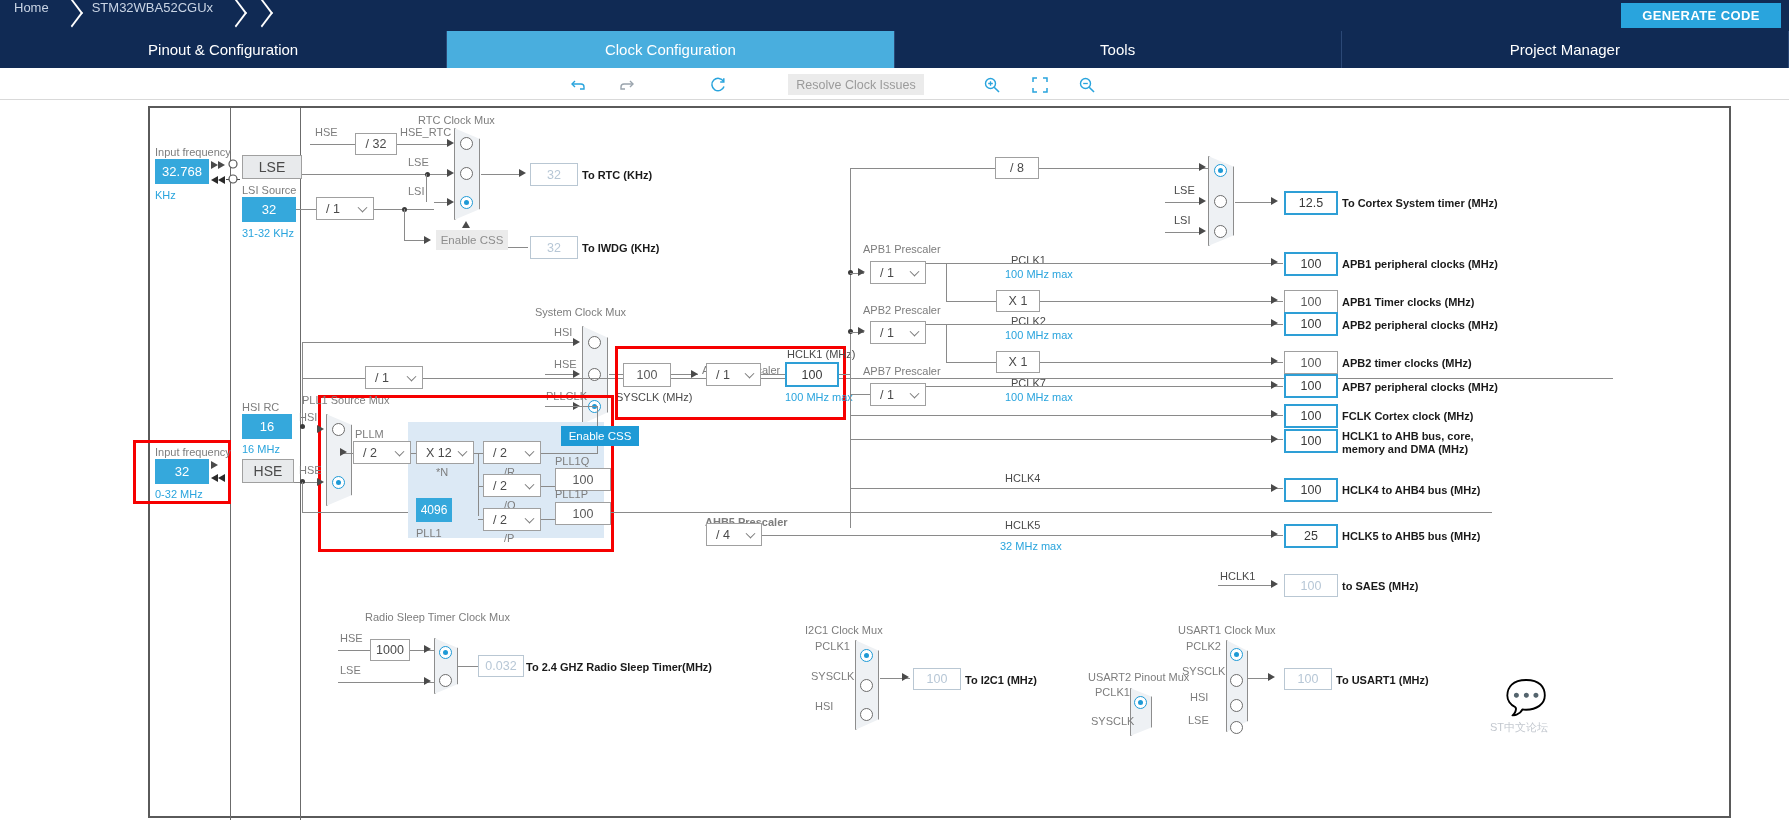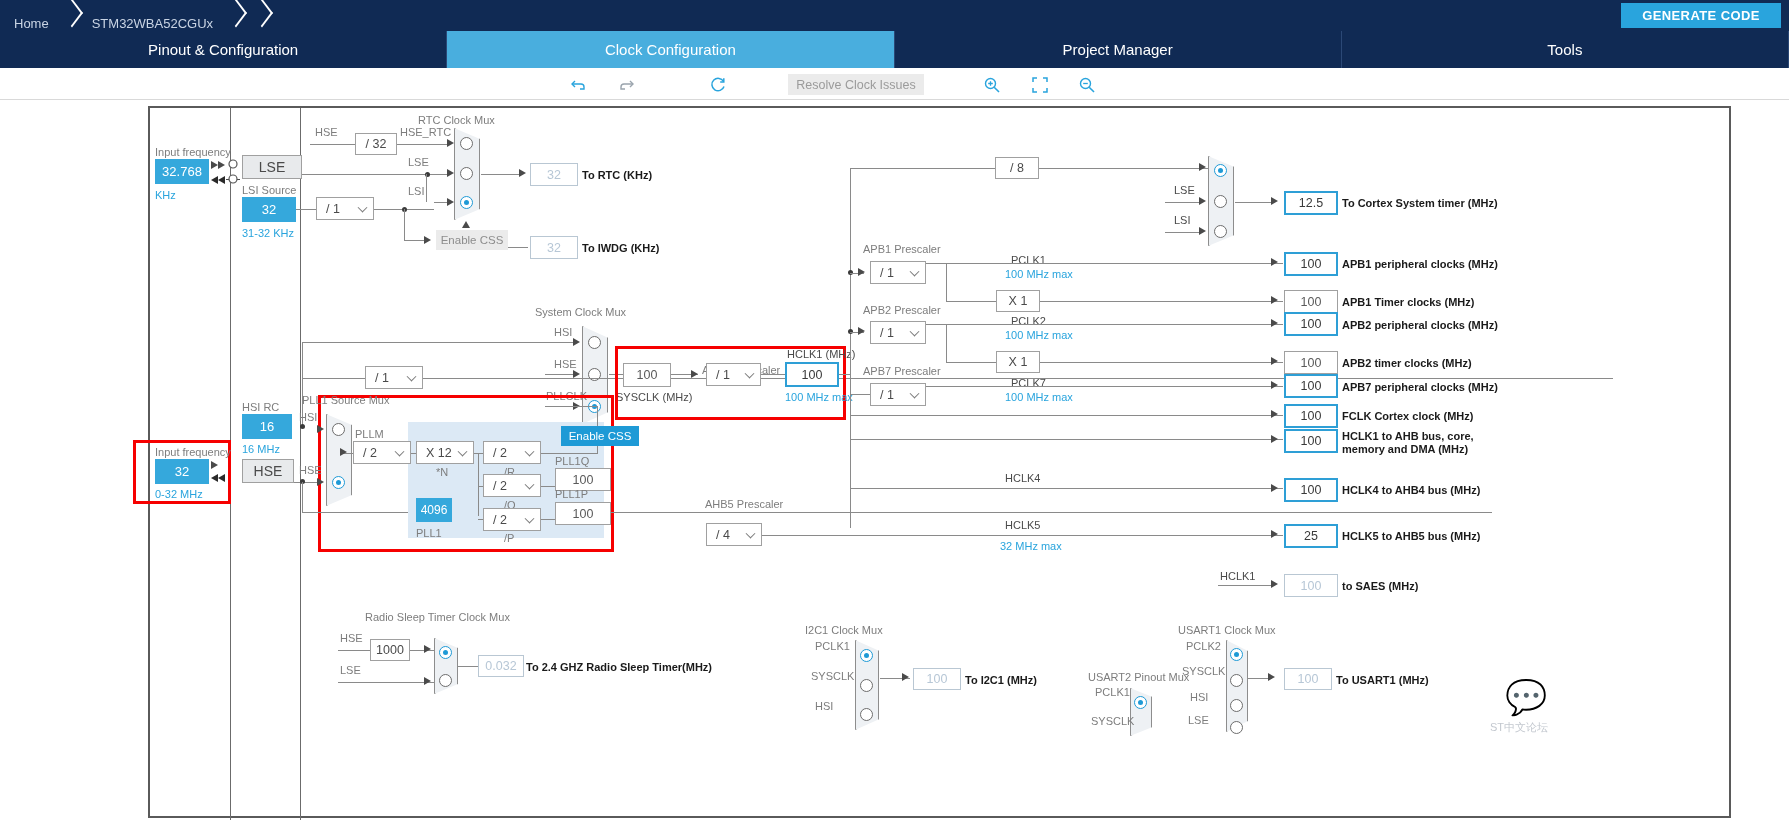--- a/index.html
+++ b/index.html
@@ -14,21 +14,21 @@
   
   .breadcrumb-bar {
     position: absolute; top: 0; left: 0;
     width: 1789px; height: 31px;
     background: #102a54;
     display: flex; align-items: center;
   }
   .crumb {
     position: relative;
     height: 31px;
-    display: flex; align-items: flex-end;
+    display: flex; align-items: flex-start;
     color: #c9d4e4;
     font-size: 13px;
     padding: 0 10px 0 7px;
     white-space: nowrap;
   }
   .crumb.first { padding-left: 14px; }
   .crumb.active { color: #ffffff; font-weight: bold; }
   .crumb-sep {
     width: 26px; height: 31px;
     position: relative; flex: none;
@@ -297,22 +297,22 @@
     <span>STM32WBA52CGUx</span>
   </div>
   <div class="crumb-sep light"></div>
   <div class="crumb-sep light"></div>
   <div class="gen-code-btn">GENERATE CODE</div>
 </div>
 
 <div class="tabs">
   <div class="tab">Pinout &amp; Configuration</div>
   <div class="tab selected">Clock Configuration</div>
+  <div class="tab">Tools</div>
   <div class="tab">Project Manager</div>
-  <div class="tab">Tools</div>
 </div>
 
 <div class="toolbar">
   <div class="tb-icon" style="left:568px;">
     <svg width="18" height="18" viewBox="0 0 18 18">
         <path d="M5 5 L2 8 L5 11" fill="none" stroke="#29a4dd" stroke-width="1.4"></path>
         <path d="M2 8 H11 a3 3 0 0 1 3 3 v2 a0 0 0 0 1 0 0 h-4" fill="none" stroke="#29a4dd" stroke-width="1.4"></path>
       </svg>
   </div>
   <div class="tb-icon" style="left:615px;">
@@ -633,21 +633,21 @@
     <div class="vbox blue" style="left:1134px; top:321px; width:54px; height:24px;">100</div>
     <div class="lbl lbl-black" style="left:1192px; top:322px;">HCLK1 to AHB bus, core,</div>
     <div class="lbl lbl-black" style="left:1192px; top:335px;">memory and DMA (MHz)</div>
 
     <div class="line-h" style="left:700px; top:380px; width:433px;"></div>
     <div class="lbl lbl-dark" style="left:855px; top:364px;">HCLK4</div>
     <div class="arrow" style="left:1121px; top:376px;"></div>
     <div class="vbox blue" style="left:1134px; top:370px; width:54px; height:24px;">100</div>
     <div class="lbl lbl-black" style="left:1192px; top:376px;">HCLK4 to AHB4 bus (MHz)</div>
 
-    <div class="lbl" style="left:555px; top:390px;">AHB5 Prescaler</div>
+    <div class="lbl" style="left:555px; top:408px;font-weight:bold;">AHB5 Prescaler</div>
     <div class="ddl" style="left:556px; top:415px; width:56px; height:23px;">
       <span>/ 4</span>
       <span class="chev"></span>
     </div>
     <div class="line-h" style="left:612px; top:427px; width:521px;"></div>
     <div class="lbl lbl-dark" style="left:855px; top:411px;">HCLK5</div>
     <div class="lbl lbl-blue" style="left:850px; top:432px;">32 MHz max</div>
     <div class="arrow" style="left:1121px; top:422px;"></div>
     <div class="vbox blue" style="left:1134px; top:416px; width:54px; height:24px;">25</div>
     <div class="lbl lbl-black" style="left:1192px; top:422px;">HCLK5 to AHB5 bus (MHz)</div>

